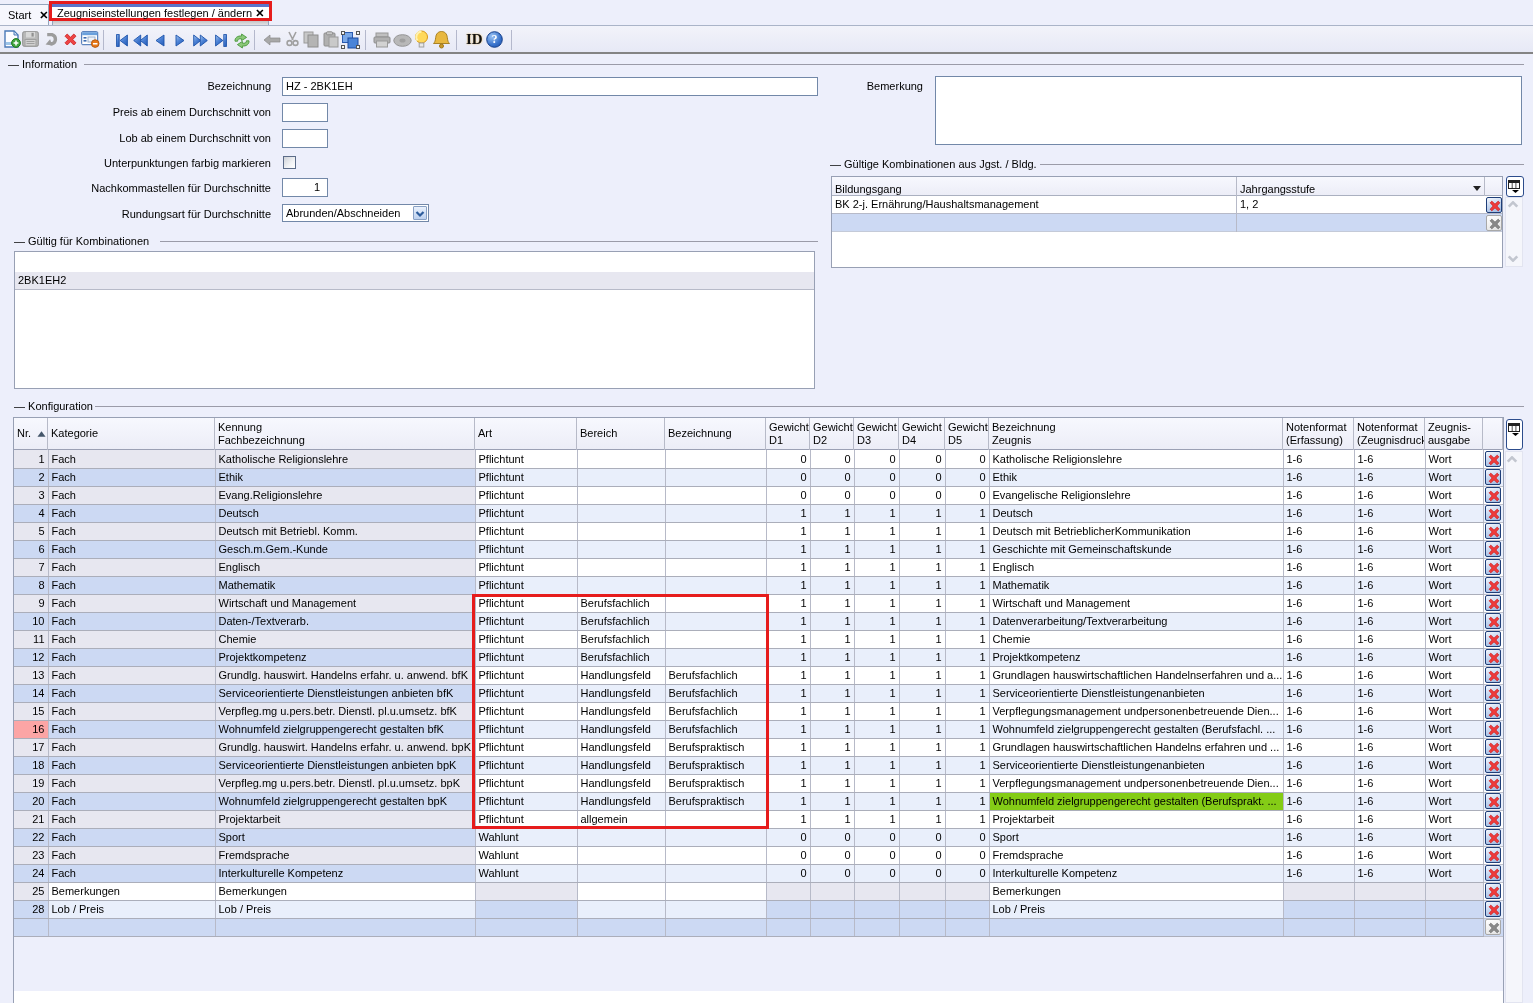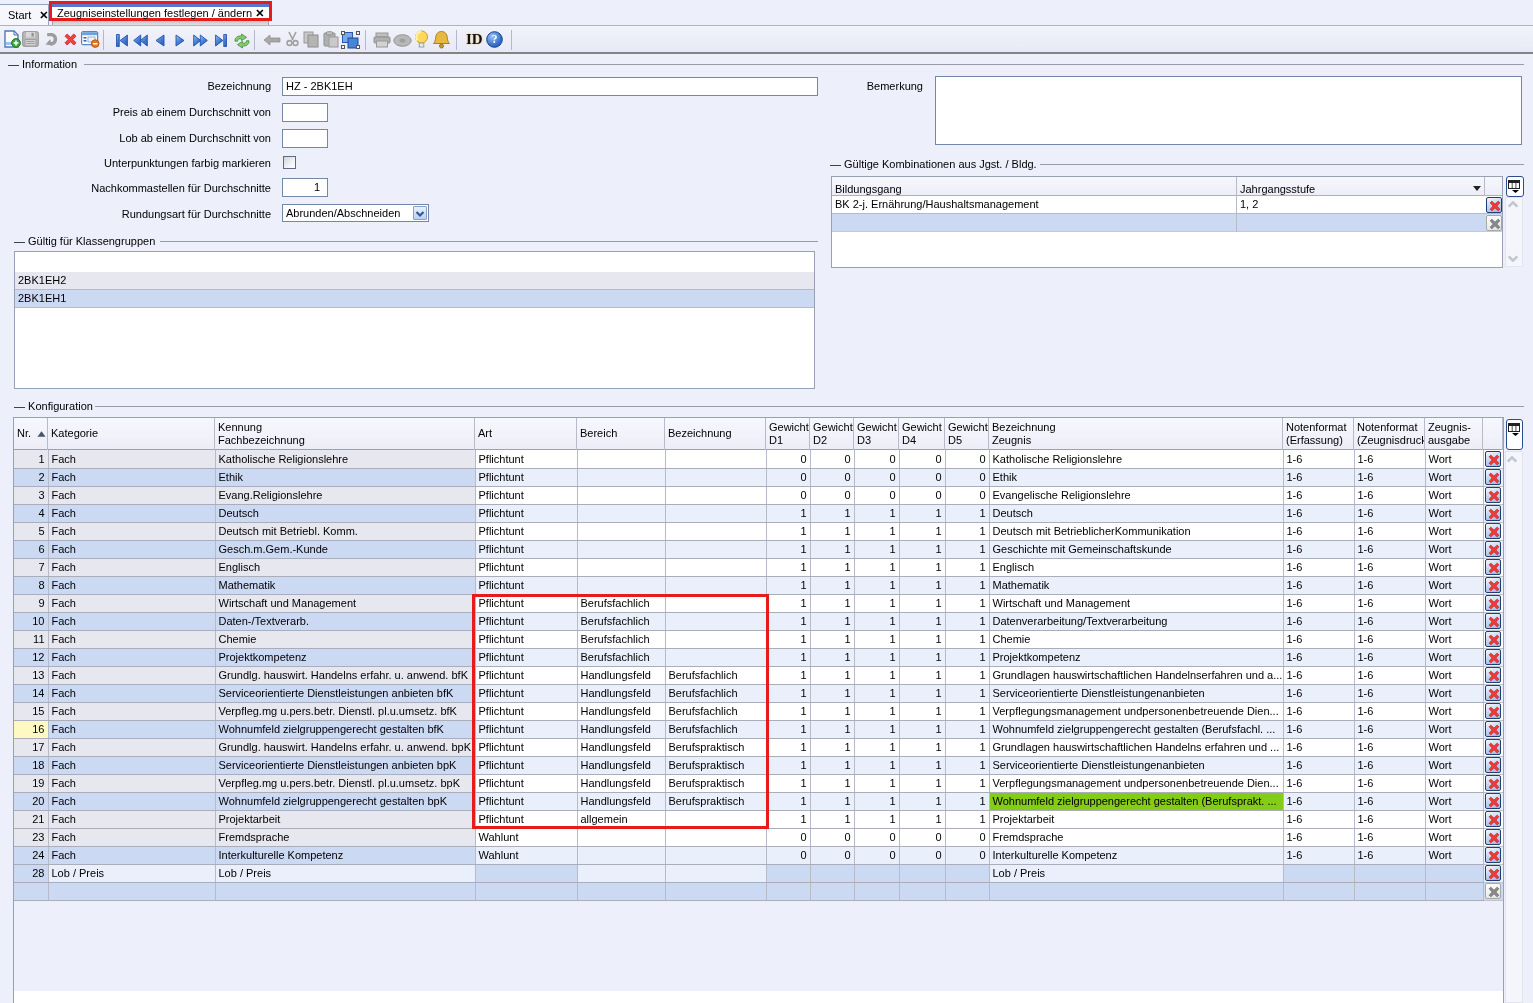--- a/index.html
+++ b/index.html
@@ -285,25 +285,24 @@
       <path d="M4.2 0.5 v8 M7.9 0.5 v8" stroke="#222" stroke-width="0.8"></path>
       <path d="M4 11.5 h7 l-3.5 3 z" fill="#000" transform="translate(0,-1.5)"></path>
     </svg></div>
 <svg class="chev" style="left:1507px;top:201px" width="15" height="9" viewBox="0 0 15 9">
     <path d="M2 7.2 L7.5 1.8 L13 7.2" fill="none" stroke="#c2c6cf" stroke-width="3.4"></path>
   </svg>
 <svg class="chev" style="left:1507px;top:255px" width="15" height="9" viewBox="0 0 15 9">
     <path d="M2 1.8 L7.5 7.2 L13 1.8" fill="none" stroke="#c2c6cf" stroke-width="3.4"></path>
   </svg>
 
-<div class="leg" style="left:14px;top:235px">— Gültig für Klassengruppen</div>
+<div class="leg" style="left:14px;top:235px">— Gültig für Kombinationen</div>
 <div class="legline" style="left:160px;top:241px;width:658px"></div>
 <div class="gridbox" style="left:14px;top:251px;width:801px;height:138px">
   <div class="grow" style="left:0;top:20px;width:799px;height:18px;background:#e7e7f0">2BK1EH2</div>
-  <div class="grow" style="left:0;top:38px;width:799px;height:18px;background:#ccd9f3">2BK1EH1</div>
 </div>
 
 <div class="leg" style="left:14px;top:400px">— Konfiguration</div>
 <div class="legline" style="left:95px;top:406px;width:1429px"></div>
 
 <table id="cfg">
     <colgroup>
       <col style="width:34px">
       <col style="width:167px">
       <col style="width:260px">
@@ -616,21 +615,21 @@
         <td class="cR" style="background:#ffffff">1</td>
         <td style="background:#ffffff">Verpflegungsmanagement undpersonenbetreuende Dien...</td>
         <td style="background:#ffffff">1-6</td>
         <td style="background:#ffffff">1-6</td>
         <td style="background:#ffffff">Wort</td>
         <td class="cX" style="background:#ffffff"><span class="xbtn"><svg width="16" height="16" viewBox="0 0 16 16">
               <path d="M3.2 4.8 L4.8 3.2 L8 6.2 L11.2 3.2 L12.8 4.8 L9.8 8 L12.8 11.2 L11.2 12.8 L8 9.8 L4.8 12.8 L3.2 11.2 L6.2 8 Z" fill="#f03c3c" stroke="#d01818" stroke-width="0.8"></path>
             </svg></span></td>
       </tr>
 <tr>
-        <td class="cR" style="background:#fef9c3">16</td>
+        <td class="cR" style="background:#fca5a5">16</td>
         <td style="background:#ccd9f3">Fach</td>
         <td style="background:#ccd9f3">Wohnumfeld zielgruppengerecht gestalten bfK</td>
         <td style="background:#e9effb">Pflichtunt</td>
         <td style="background:#e9effb">Handlungsfeld</td>
         <td style="background:#e9effb">Berufsfachlich</td>
         <td class="cR" style="background:#e9effb">1</td>
         <td class="cR" style="background:#e9effb">1</td>
         <td class="cR" style="background:#e9effb">1</td>
         <td class="cR" style="background:#e9effb">1</td>
         <td class="cR" style="background:#e9effb">1</td>
@@ -736,20 +735,40 @@
         <td class="cR" style="background:#ffffff">1</td>
         <td style="background:#ffffff">Projektarbeit</td>
         <td style="background:#ffffff">1-6</td>
         <td style="background:#ffffff">1-6</td>
         <td style="background:#ffffff">Wort</td>
         <td class="cX" style="background:#ffffff"><span class="xbtn"><svg width="16" height="16" viewBox="0 0 16 16">
               <path d="M3.2 4.8 L4.8 3.2 L8 6.2 L11.2 3.2 L12.8 4.8 L9.8 8 L12.8 11.2 L11.2 12.8 L8 9.8 L4.8 12.8 L3.2 11.2 L6.2 8 Z" fill="#f03c3c" stroke="#d01818" stroke-width="0.8"></path>
             </svg></span></td>
       </tr>
 <tr>
+        <td class="cR" style="background:#ccd9f3">22</td>
+        <td style="background:#ccd9f3">Fach</td>
+        <td style="background:#ccd9f3">Sport</td>
+        <td style="background:#e9effb">Wahlunt</td>
+        <td style="background:#e9effb"></td>
+        <td style="background:#e9effb"></td>
+        <td class="cR" style="background:#e9effb">0</td>
+        <td class="cR" style="background:#e9effb">0</td>
+        <td class="cR" style="background:#e9effb">0</td>
+        <td class="cR" style="background:#e9effb">0</td>
+        <td class="cR" style="background:#e9effb">0</td>
+        <td style="background:#e9effb">Sport</td>
+        <td style="background:#e9effb">1-6</td>
+        <td style="background:#e9effb">1-6</td>
+        <td style="background:#e9effb">Wort</td>
+        <td class="cX" style="background:#e9effb"><span class="xbtn"><svg width="16" height="16" viewBox="0 0 16 16">
+              <path d="M3.2 4.8 L4.8 3.2 L8 6.2 L11.2 3.2 L12.8 4.8 L9.8 8 L12.8 11.2 L11.2 12.8 L8 9.8 L4.8 12.8 L3.2 11.2 L6.2 8 Z" fill="#f03c3c" stroke="#d01818" stroke-width="0.8"></path>
+            </svg></span></td>
+      </tr>
+<tr>
         <td class="cR" style="background:#e7e7f0">23</td>
         <td style="background:#e7e7f0">Fach</td>
         <td style="background:#e7e7f0">Fremdsprache</td>
         <td style="background:#ffffff">Wahlunt</td>
         <td style="background:#ffffff"></td>
         <td style="background:#ffffff"></td>
         <td class="cR" style="background:#ffffff">0</td>
         <td class="cR" style="background:#ffffff">0</td>
         <td class="cR" style="background:#ffffff">0</td>
         <td class="cR" style="background:#ffffff">0</td>
@@ -772,20 +791,40 @@
         <td class="cR" style="background:#e9effb">0</td>
         <td class="cR" style="background:#e9effb">0</td>
         <td class="cR" style="background:#e9effb">0</td>
         <td class="cR" style="background:#e9effb">0</td>
         <td class="cR" style="background:#e9effb">0</td>
         <td style="background:#e9effb">Interkulturelle Kompetenz</td>
         <td style="background:#e9effb">1-6</td>
         <td style="background:#e9effb">1-6</td>
         <td style="background:#e9effb">Wort</td>
         <td class="cX" style="background:#e9effb"><span class="xbtn"><svg width="16" height="16" viewBox="0 0 16 16">
+              <path d="M3.2 4.8 L4.8 3.2 L8 6.2 L11.2 3.2 L12.8 4.8 L9.8 8 L12.8 11.2 L11.2 12.8 L8 9.8 L4.8 12.8 L3.2 11.2 L6.2 8 Z" fill="#f03c3c" stroke="#d01818" stroke-width="0.8"></path>
+            </svg></span></td>
+      </tr>
+<tr>
+        <td class="cR" style="background:#e7e7f0">25</td>
+        <td style="background:#ffffff">Bemerkungen</td>
+        <td style="background:#ffffff">Bemerkungen</td>
+        <td style="background:#e7e7f0"></td>
+        <td style="background:#ffffff"></td>
+        <td style="background:#ffffff"></td>
+        <td class="cR" style="background:#e7e7f0"></td>
+        <td class="cR" style="background:#e7e7f0"></td>
+        <td class="cR" style="background:#e7e7f0"></td>
+        <td class="cR" style="background:#e7e7f0"></td>
+        <td class="cR" style="background:#e7e7f0"></td>
+        <td style="background:#ffffff">Bemerkungen</td>
+        <td style="background:#e7e7f0"></td>
+        <td style="background:#e7e7f0"></td>
+        <td style="background:#e7e7f0"></td>
+        <td class="cX" style="background:#ffffff"><span class="xbtn"><svg width="16" height="16" viewBox="0 0 16 16">
               <path d="M3.2 4.8 L4.8 3.2 L8 6.2 L11.2 3.2 L12.8 4.8 L9.8 8 L12.8 11.2 L11.2 12.8 L8 9.8 L4.8 12.8 L3.2 11.2 L6.2 8 Z" fill="#f03c3c" stroke="#d01818" stroke-width="0.8"></path>
             </svg></span></td>
       </tr>
 <tr>
         <td class="cR" style="background:#ccd9f3">28</td>
         <td style="background:#e9effb">Lob / Preis</td>
         <td style="background:#e9effb">Lob / Preis</td>
         <td style="background:#ccd9f3"></td>
         <td style="background:#e9effb"></td>
         <td style="background:#e9effb"></td>

